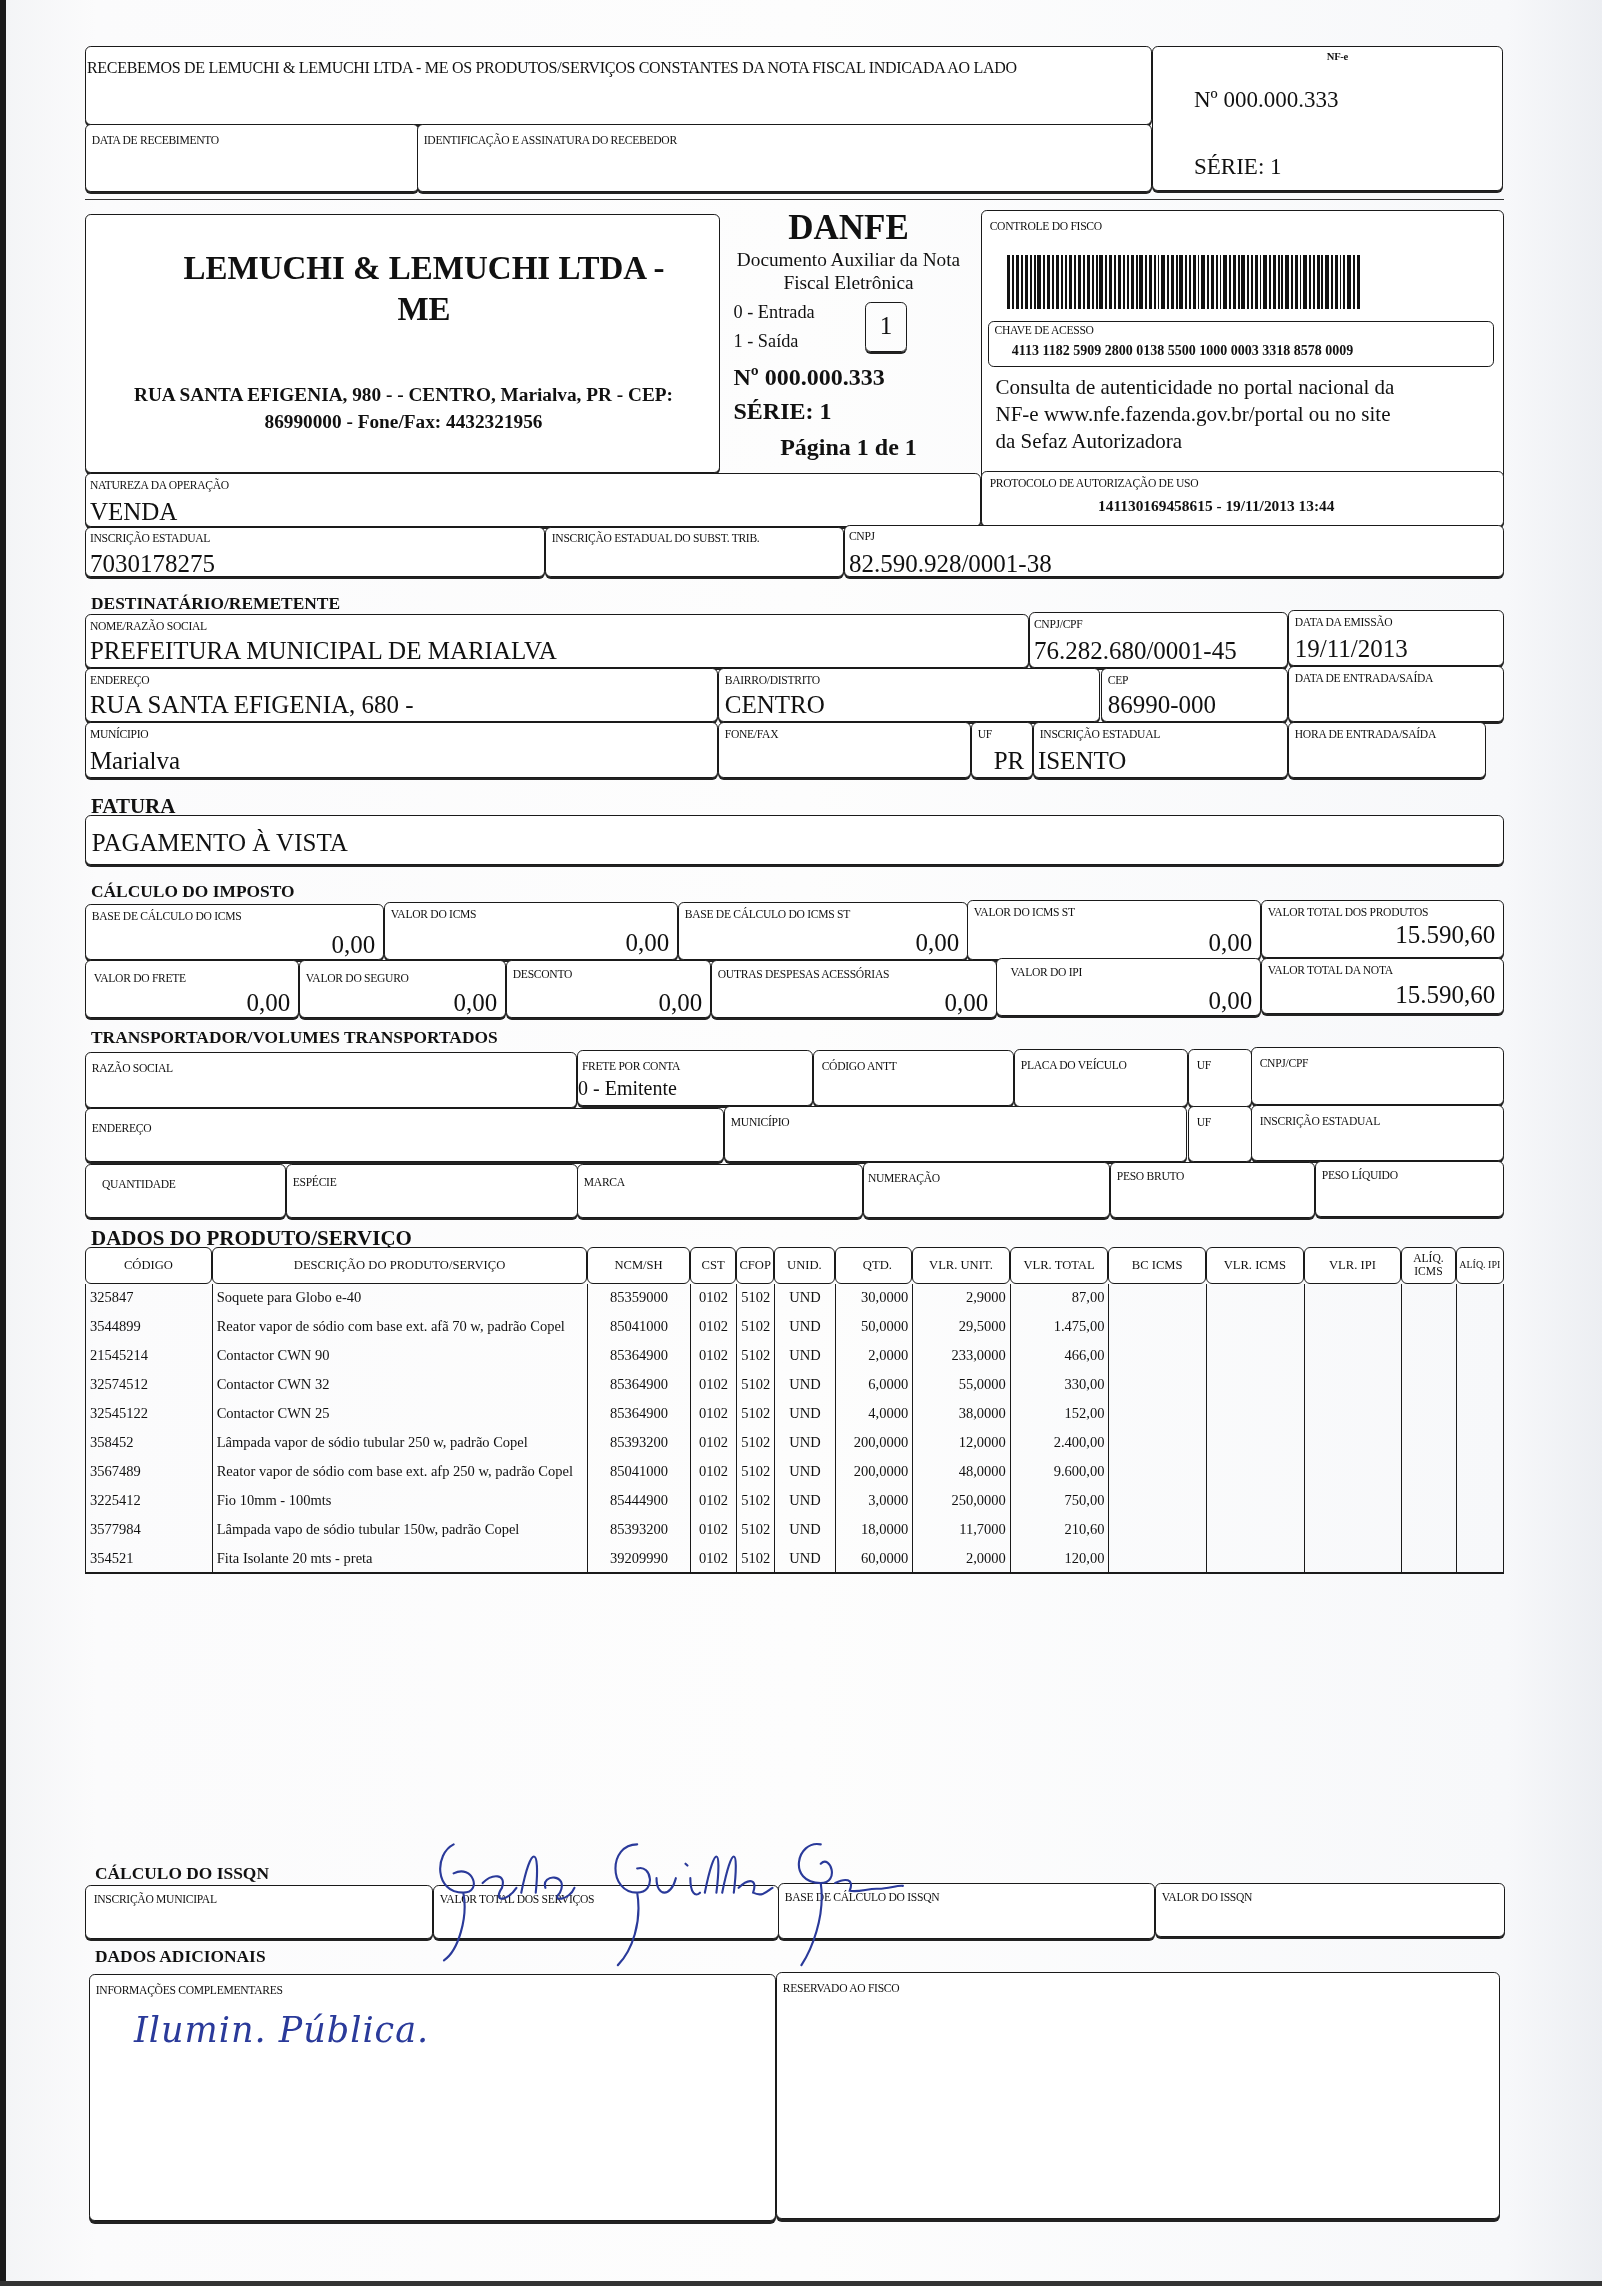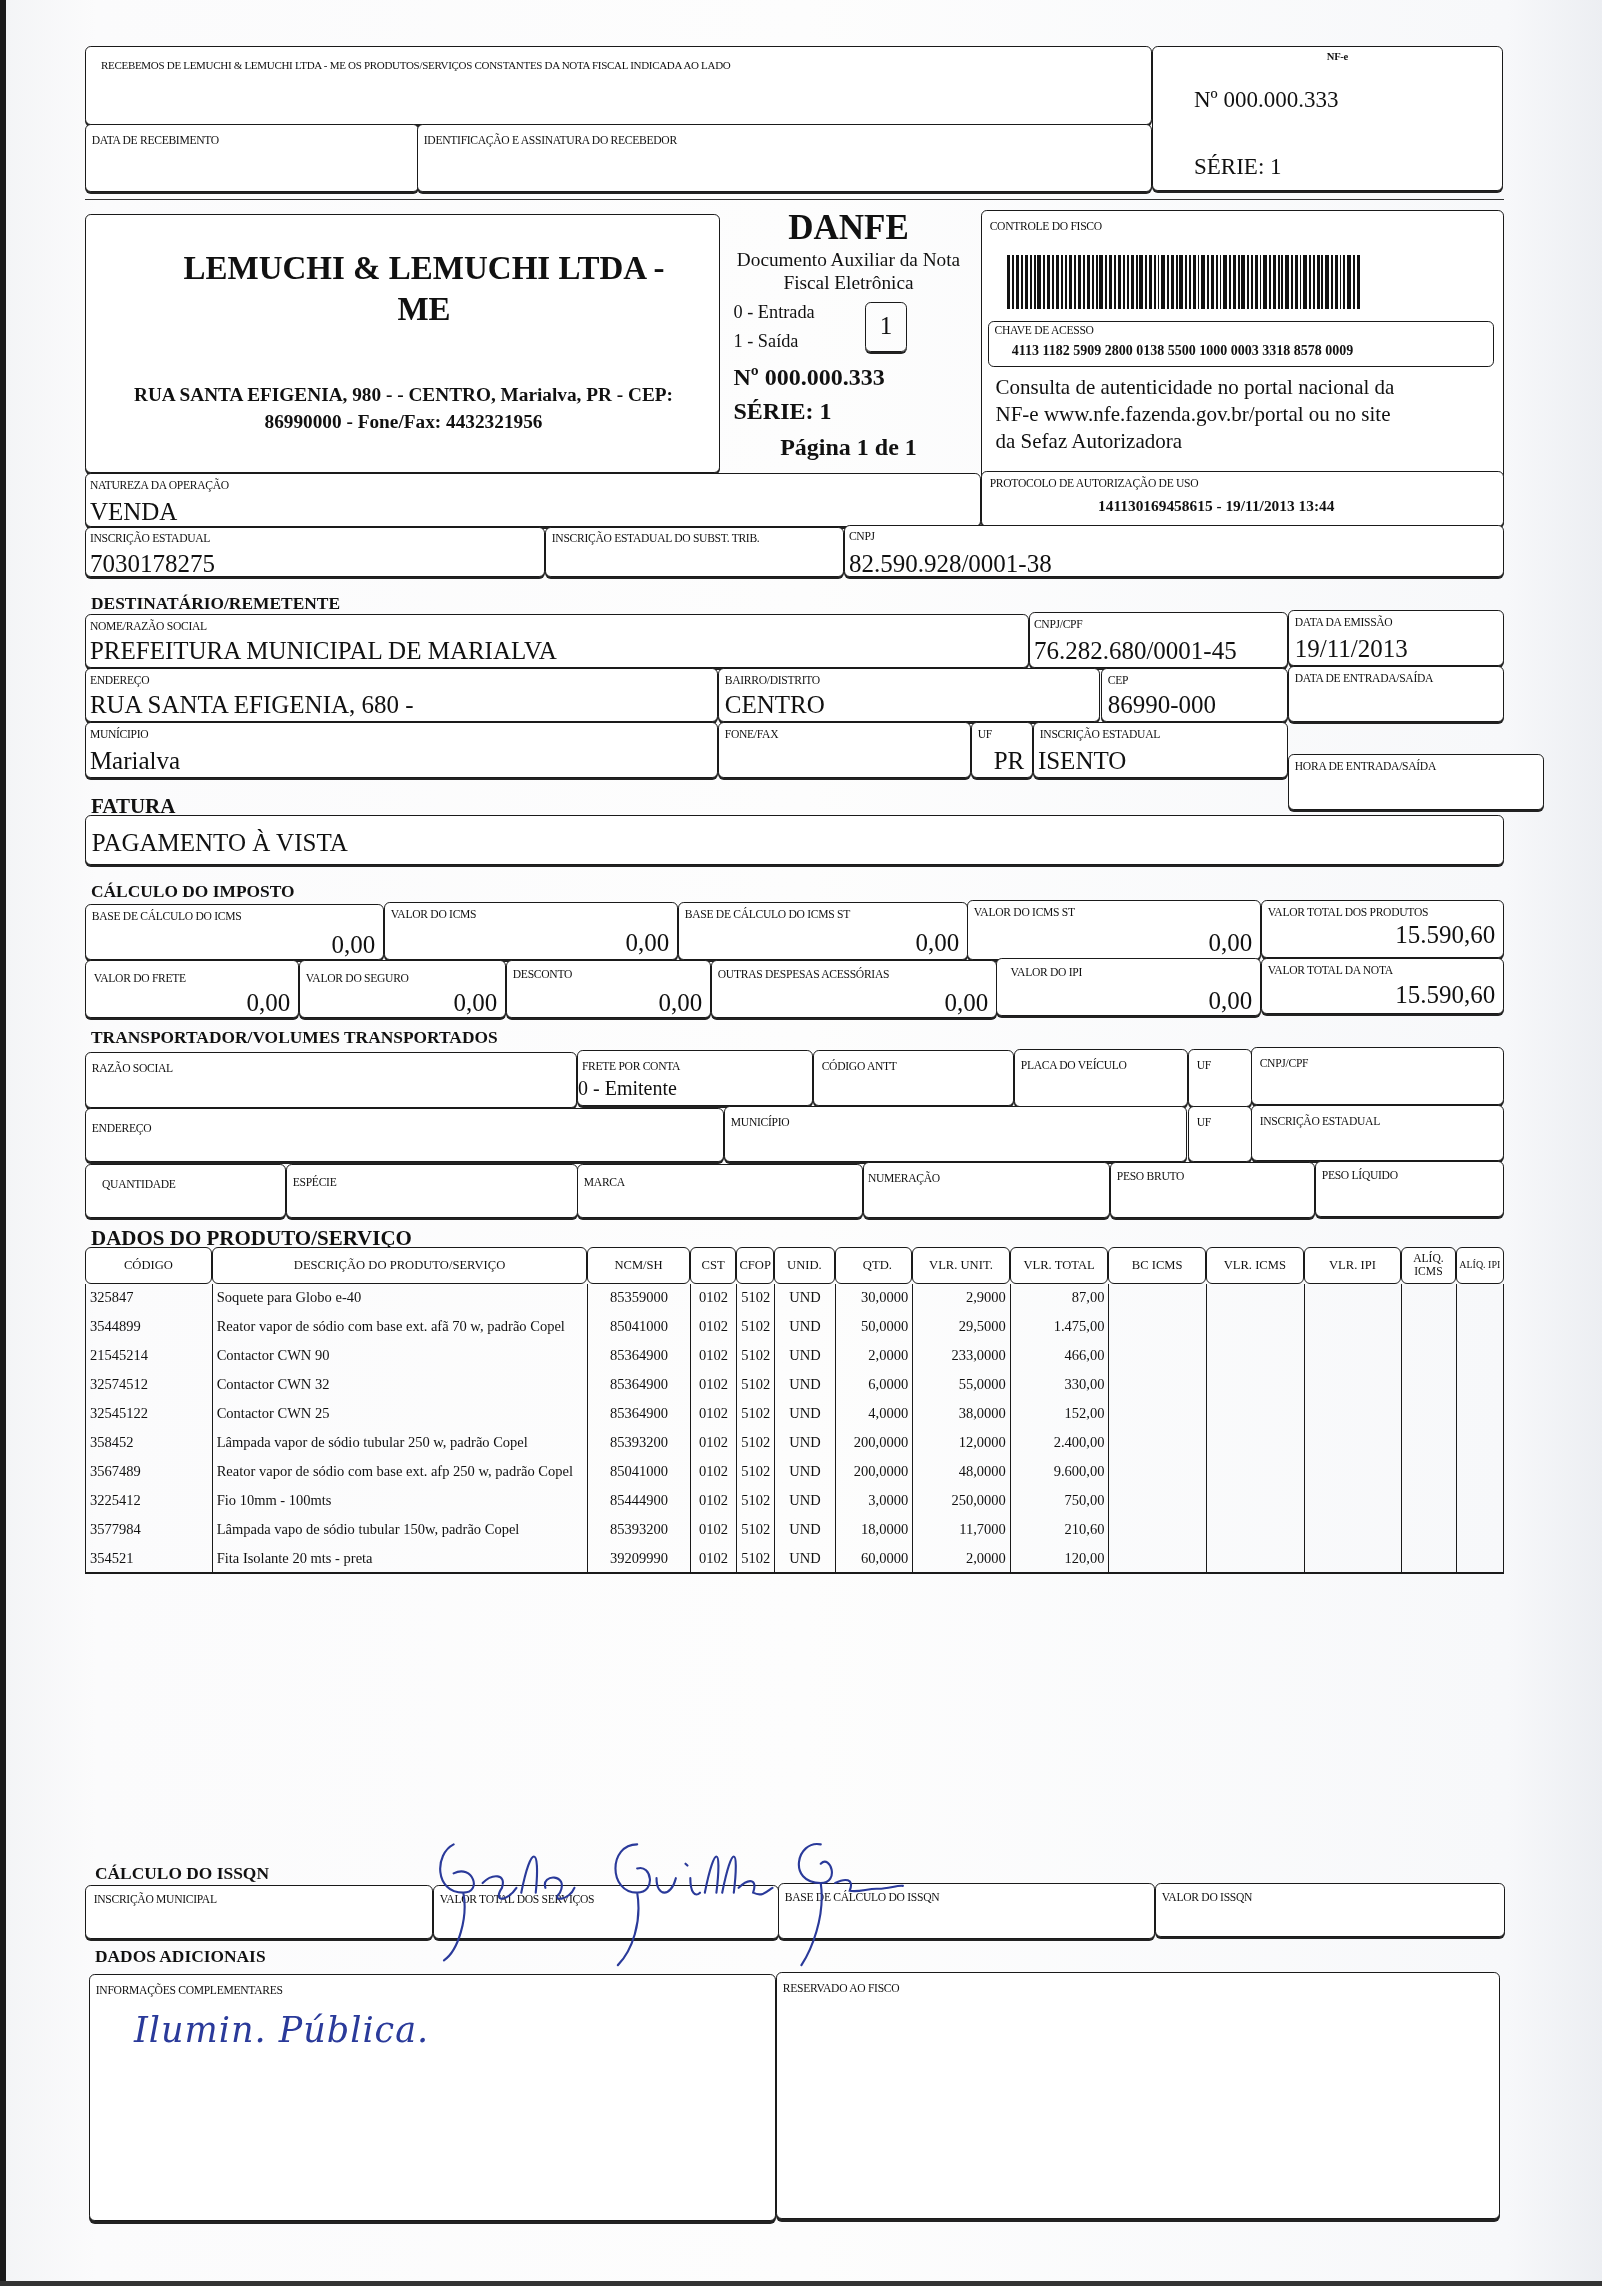--- a/index.html
+++ b/index.html
@@ -25,21 +25,21 @@
   .barcode span { display: block; background: #111; margin-right: 1.9px; }
   .sig { position: absolute; }
 </style>
 </head>
 <body>
 
 <div class="page">
   <div class="page-edge"></div>
 
   <div class="box" style="left:85px;top:46px;width:1067px;height:79px;">
-    <span class="lbl" style="left:15px;top:11.6px;font-size:11px;">RECEBEMOS DE LEMUCHI &amp; LEMUCHI LTDA - ME OS PRODUTOS/SERVIÇOS CONSTANTES DA NOTA FISCAL INDICADA AO LADO</span>
+    <span class="lbl" style="left:1px;top:11.6px;font-size:16px;">RECEBEMOS DE LEMUCHI &amp; LEMUCHI LTDA - ME OS PRODUTOS/SERVIÇOS CONSTANTES DA NOTA FISCAL INDICADA AO LADO</span>
   </div>
   <div class="box" style="left:85px;top:124px;width:334px;height:68px;">
     <span class="lbl" style="left:5.8px;top:9.7px;">DATA DE RECEBIMENTO</span>
   </div>
   <div class="box" style="left:417px;top:124px;width:735px;height:68px;">
     <span class="lbl" style="left:5.8px;top:9.7px;">IDENTIFICAÇÃO E ASSINATURA DO RECEBEDOR</span>
   </div>
   <div class="box" style="left:1152px;top:46px;width:351px;height:145px;">
     <span class="lbl" style="right:154px;top:3.9px;font-size:10.6px;font-weight:bold;text-transform:none;">NF-e</span>
     <span class="val" style="left:41px;top:41px;font-size:23px;">Nº 000.000.333</span>
@@ -219,21 +219,21 @@
     <span class="lbl" style="left:5.8px;top:5.8px;">FONE/FAX</span>
   </div>
   <div class="box" style="left:971px;top:722px;width:62px;height:56px;">
     <span class="lbl" style="left:5.8px;top:5.8px;">UF</span>
     <span class="val right" style="top:25px;">PR</span>
   </div>
   <div class="box" style="left:1033px;top:722px;width:255px;height:56px;">
     <span class="lbl" style="left:5.8px;top:5.8px;">INSCRIÇÃO ESTADUAL</span>
     <span class="val" style="left:3.9px;top:25px;">ISENTO</span>
   </div>
-  <div class="box" style="left:1288px;top:754px;width:256px;height:56px;">
+  <div class="box" style="left:1288px;top:722px;width:198px;height:56px;">
     <span class="lbl" style="left:5.8px;top:5.8px;">HORA DE ENTRADA/SAÍDA</span>
   </div>
 
   <div class="sect" style="left:91px;top:794px;font-size:21px;">FATURA</div>
   <div class="box" style="left:85px;top:815px;width:1419px;height:50px;">
     <span class="val" style="left:5.8px;top:13.5px;">PAGAMENTO À VISTA</span>
   </div>
 
   <div class="sect" style="left:91px;top:881px;font-size:17.4px;">CÁLCULO DO IMPOSTO</div>
   <div class="box" style="left:85px;top:904px;width:299px;height:56px;">

